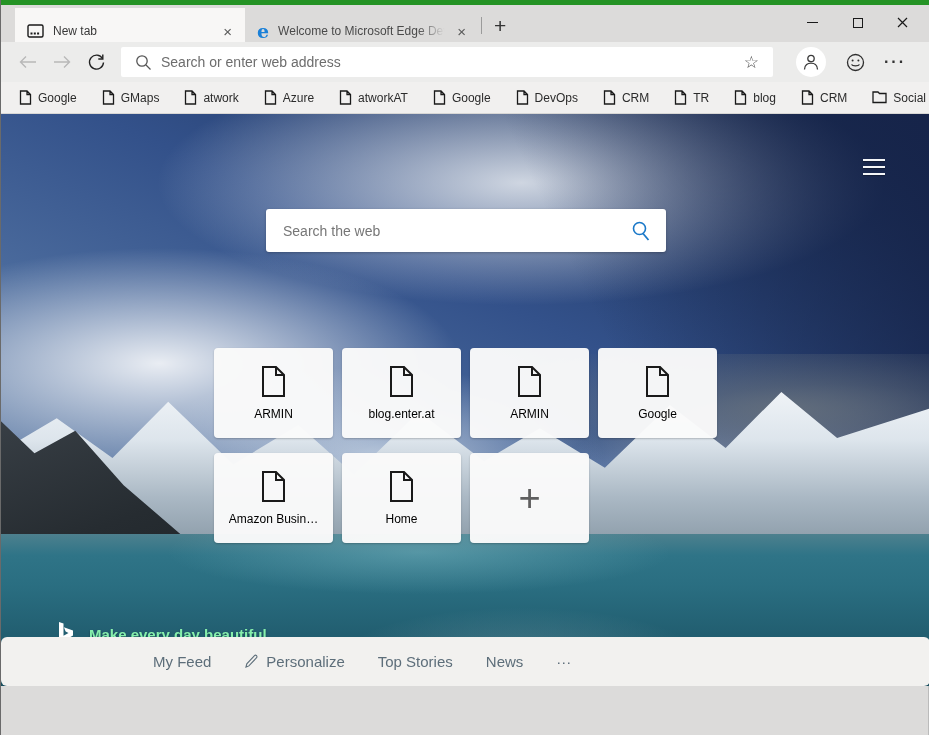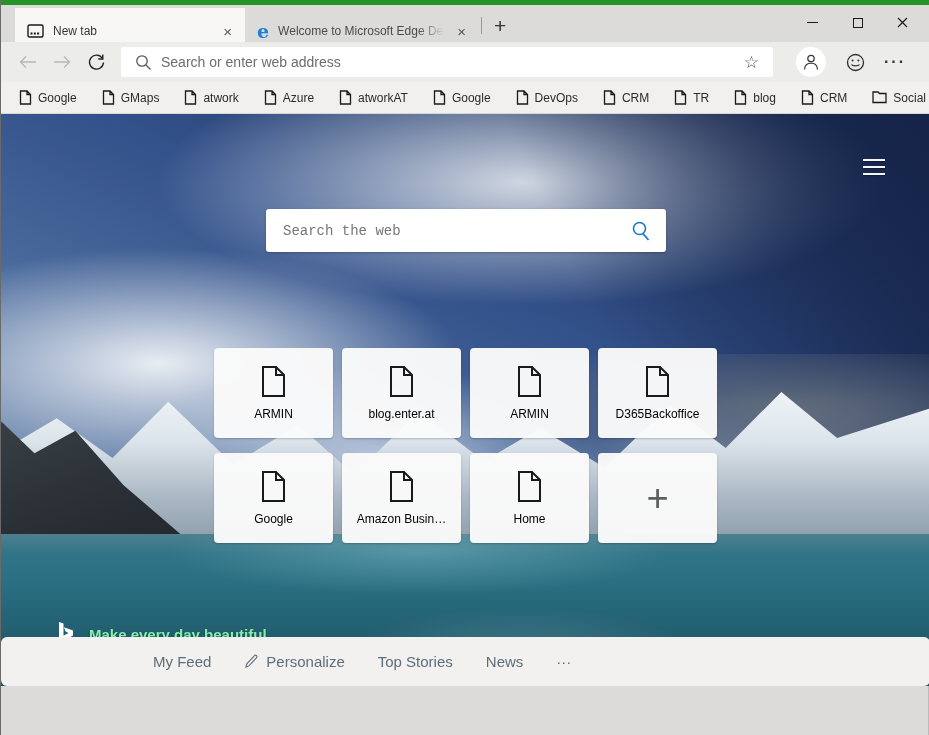--- a/index.html
+++ b/index.html
@@ -63,21 +63,21 @@
     background:
       radial-gradient(ellipse 420px 70px at 45% 12%, rgba(130,190,200,0.45), rgba(130,190,200,0) 60%),
       radial-gradient(ellipse 300px 90px at 56% 85%, rgba(215,228,233,0.22), rgba(215,228,233,0) 62%),
       linear-gradient(180deg,#4d808e 0%, #2f7487 14%, #2a6e81 34%, #215d6f 68%, #184d5d 100%); }
 
   .hamburger { position:absolute; top:45px; right:45px; width:22px; display:flex; flex-direction:column; gap:5px; }
   .hamburger div { height:2px; background:#f4f6f8; box-shadow:0 1px 1px rgba(0,0,0,.3); }
 
   .websearch { position:absolute; left:265px; top:95px; width:400px; height:43px; background:#fff; border-radius:3px;
     display:flex; align-items:center; padding:0 14px 0 17px; box-shadow:0 1px 3px rgba(0,0,0,.25); }
-  .websearch input { flex:1; border:none; outline:none; font-size:14px; color:#be185d; background:transparent; font-family:Liberation Mono, monospace; }
+  .websearch input { flex:1; border:none; outline:none; font-size:14px; color:#be185d; background:transparent; font-family:Liberation Sans, sans-serif; }
   .websearch input::placeholder { color:#767676; }
 
   .tiles { position:absolute; left:213px; top:234px; width:504px; display:grid;
     grid-template-columns:repeat(4,119px); grid-auto-rows:90px; column-gap:9px; row-gap:15px; }
   .tile { background:rgba(250,250,250,0.97); border-radius:4px; display:flex; flex-direction:column; align-items:center; justify-content:center; box-shadow:0 1px 2px rgba(0,0,0,.22); }
   .tile .tile-label { font-size:12px; color:#000000; margin-top:9px; max-width:108px; white-space:nowrap; overflow:hidden; text-overflow:ellipsis; }
   .tile-add { font-size:38px; font-weight:200; color:#5f5f5f; line-height:0.8; }
 
   .promo { position:absolute; left:57px; top:508px; display:flex; align-items:center; }
   .promo-text { color:#86efac; font-size:15px; font-weight:bold; margin-left:15px; text-shadow:0 1px 2px rgba(0,0,0,.35); }
@@ -285,26 +285,20 @@
       <div class="tile">
         <svg width="27" height="33" viewBox="0 0 27 33">
             <path d="M3 2 H16 L24 10 V31 H3 Z M16 2 V10 H24" fill="none" stroke="#1a1a1a" stroke-width="2"></path>
           </svg>
         <span class="tile-label">ARMIN</span>
       </div>
       <div class="tile">
         <svg width="27" height="33" viewBox="0 0 27 33">
             <path d="M3 2 H16 L24 10 V31 H3 Z M16 2 V10 H24" fill="none" stroke="#1a1a1a" stroke-width="2"></path>
           </svg>
-        <span class="tile-label">D365Backoffice</span>
-      </div>
-      <div class="tile">
-        <svg width="27" height="33" viewBox="0 0 27 33">
-            <path d="M3 2 H16 L24 10 V31 H3 Z M16 2 V10 H24" fill="none" stroke="#1a1a1a" stroke-width="2"></path>
-          </svg>
         <span class="tile-label">Google</span>
       </div>
       <div class="tile">
         <svg width="27" height="33" viewBox="0 0 27 33">
             <path d="M3 2 H16 L24 10 V31 H3 Z M16 2 V10 H24" fill="none" stroke="#1a1a1a" stroke-width="2"></path>
           </svg>
         <span class="tile-label">Amazon Busin…</span>
       </div>
       <div class="tile">
         <svg width="27" height="33" viewBox="0 0 27 33">

